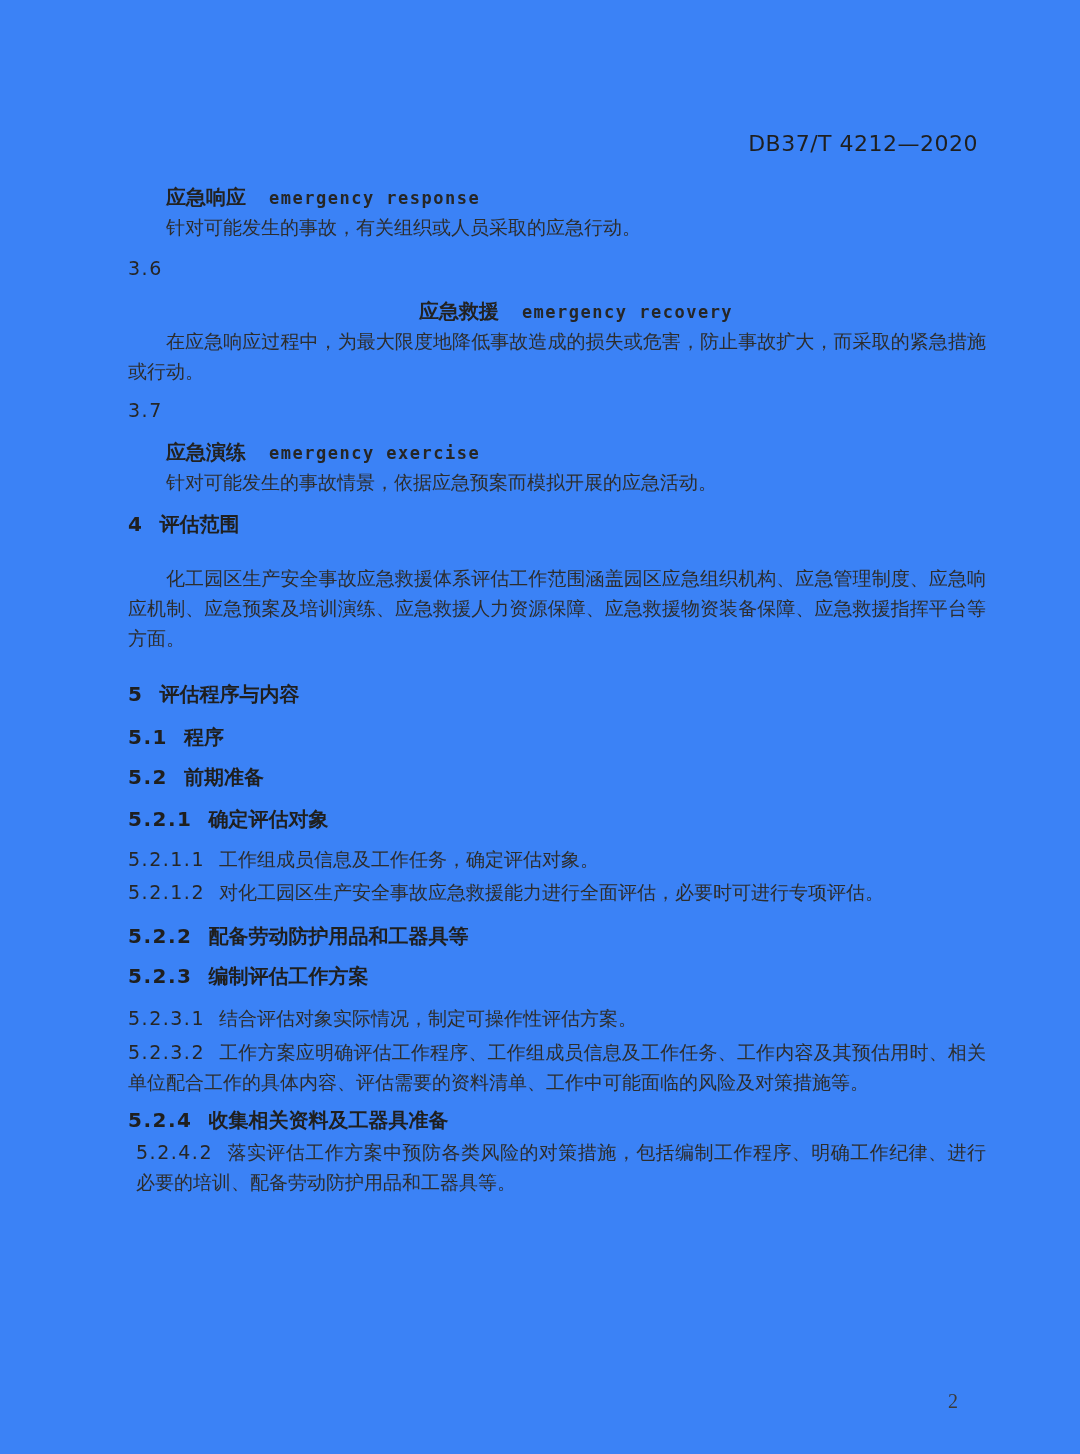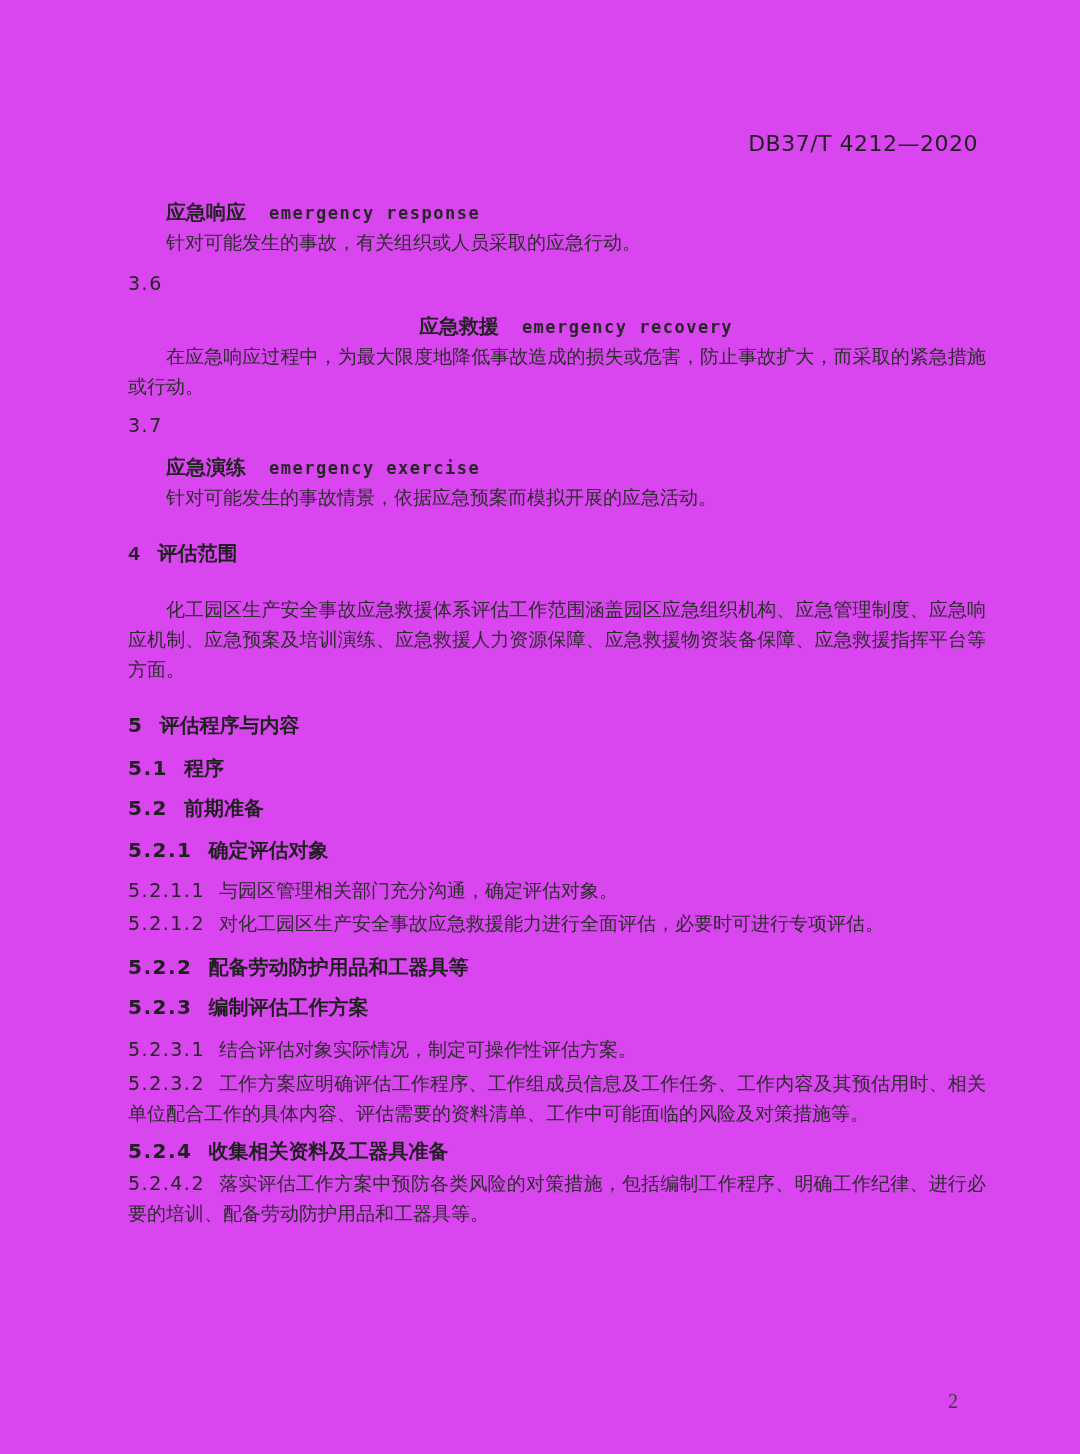--- a/index.html
+++ b/index.html
@@ -1,21 +1,21 @@
 <!DOCTYPE html>
 <html><head>
 <meta charset="utf-8">
 <style>
   * { margin: 0; padding: 0; box-sizing: border-box; }
   html, body { background: #e8e8e8; }
   .page {
     position: relative;
     width: 1080px;
     height: 1454px;
-    background: #d946ef;
+    background: #3b82f6;
     margin: 0 auto;
     overflow: hidden;
     color: #2d2d2d;
   }
   .doc-number {
     position: absolute;
     top: 131px;
     right: 102px;
     font-family: "DejaVu Sans", "Liberation Sans", sans-serif;
     font-size: 22px;
@@ -84,43 +84,43 @@
   }
   .page-number {
     position: absolute;
     top: 1390px;
     left: 948px;
     font-family: "Liberation Serif", "DejaVu Serif", serif;
     font-size: 20px;
     color: #3a3a3a;
   }
   
-  .mt-term1 { margin-top: 27px; }
+  .mt-term1 { margin-top: 12px; }
   .mt-0    { margin-top: 0; }
   .mt-n36  { margin-top: 10px; }
   .mt-term2 { margin-top: 13px; text-align: center; }
   .mt-n37  { margin-top: 8px; }
   .mt-term3 { margin-top: 12px; }
-  .mt-h4   { margin-top: 27px; font-family: Liberation Mono, monospace; }
+  .mt-h4   { margin-top: 11px; }
   .mt-p4   { margin-top: 25px; }
   .mt-h5   { margin-top: 25px; }
   .mt-h51  { margin-top: 13px; }
   .mt-p51  { margin-top: 15px; }
   .mt-h52  { margin-top: 10px; }
   .mt-h521 { margin-top: 12px; }
   .mt-c5211 { margin-top: 10px; }
   .mt-c5212 { margin-top: 2px; }
   .mt-h522 { margin-top: 13px; }
   .mt-p522 { margin-top: 10px; }
   .mt-h523 { margin-top: 10px; }
   .mt-c5231 { margin-top: 12px; }
   .mt-c5232 { margin-top: 3px; }
   .mt-h524 { margin-top: 7px; }
   .mt-c5241 { margin-top: 8px; }
-  .mt-c5242 { margin-top: 2px; }
+  .mt-c5242 { margin-top: 2px; margin-left: 8px; }
 </style>
 </head>
 <body>
 
 <div class="page">
 
   <div class="doc-number">DB37/T 4212—2020</div>
 
   <div class="content">
 
@@ -157,21 +157,21 @@
       <span class="h-num">5.1</span><span>程序</span>
     </div>
 
     <div class="heading mt-h52">
       <span class="h-num">5.2</span><span>前期准备</span>
     </div>
 
     <div class="heading mt-h521">
       <span class="h-num">5.2.1</span><span>确定评估对象</span>
     </div>
-    <p class="body-text clause mt-c5211"><span class="c-num">5.2.1.1</span><span>与园区管理相关部门充分沟通，确定评估对象。</span></p>
+    <p class="body-text clause mt-c5211"><span class="c-num">5.2.1.1</span><span>工作组成员信息及工作任务，确定评估对象。</span></p>
     <p class="body-text clause mt-c5212"><span class="c-num">5.2.1.2</span><span>对化工园区生产安全事故应急救援能力进行全面评估，必要时可进行专项评估。</span></p>
 
     <div class="heading mt-h522">
       <span class="h-num">5.2.2</span><span>配备劳动防护用品和工器具等</span>
     </div>
 
     <div class="heading mt-h523">
       <span class="h-num">5.2.3</span><span>编制评估工作方案</span>
     </div>
     <p class="body-text clause mt-c5231"><span class="c-num">5.2.3.1</span><span>结合评估对象实际情况，制定可操作性评估方案。</span></p>

